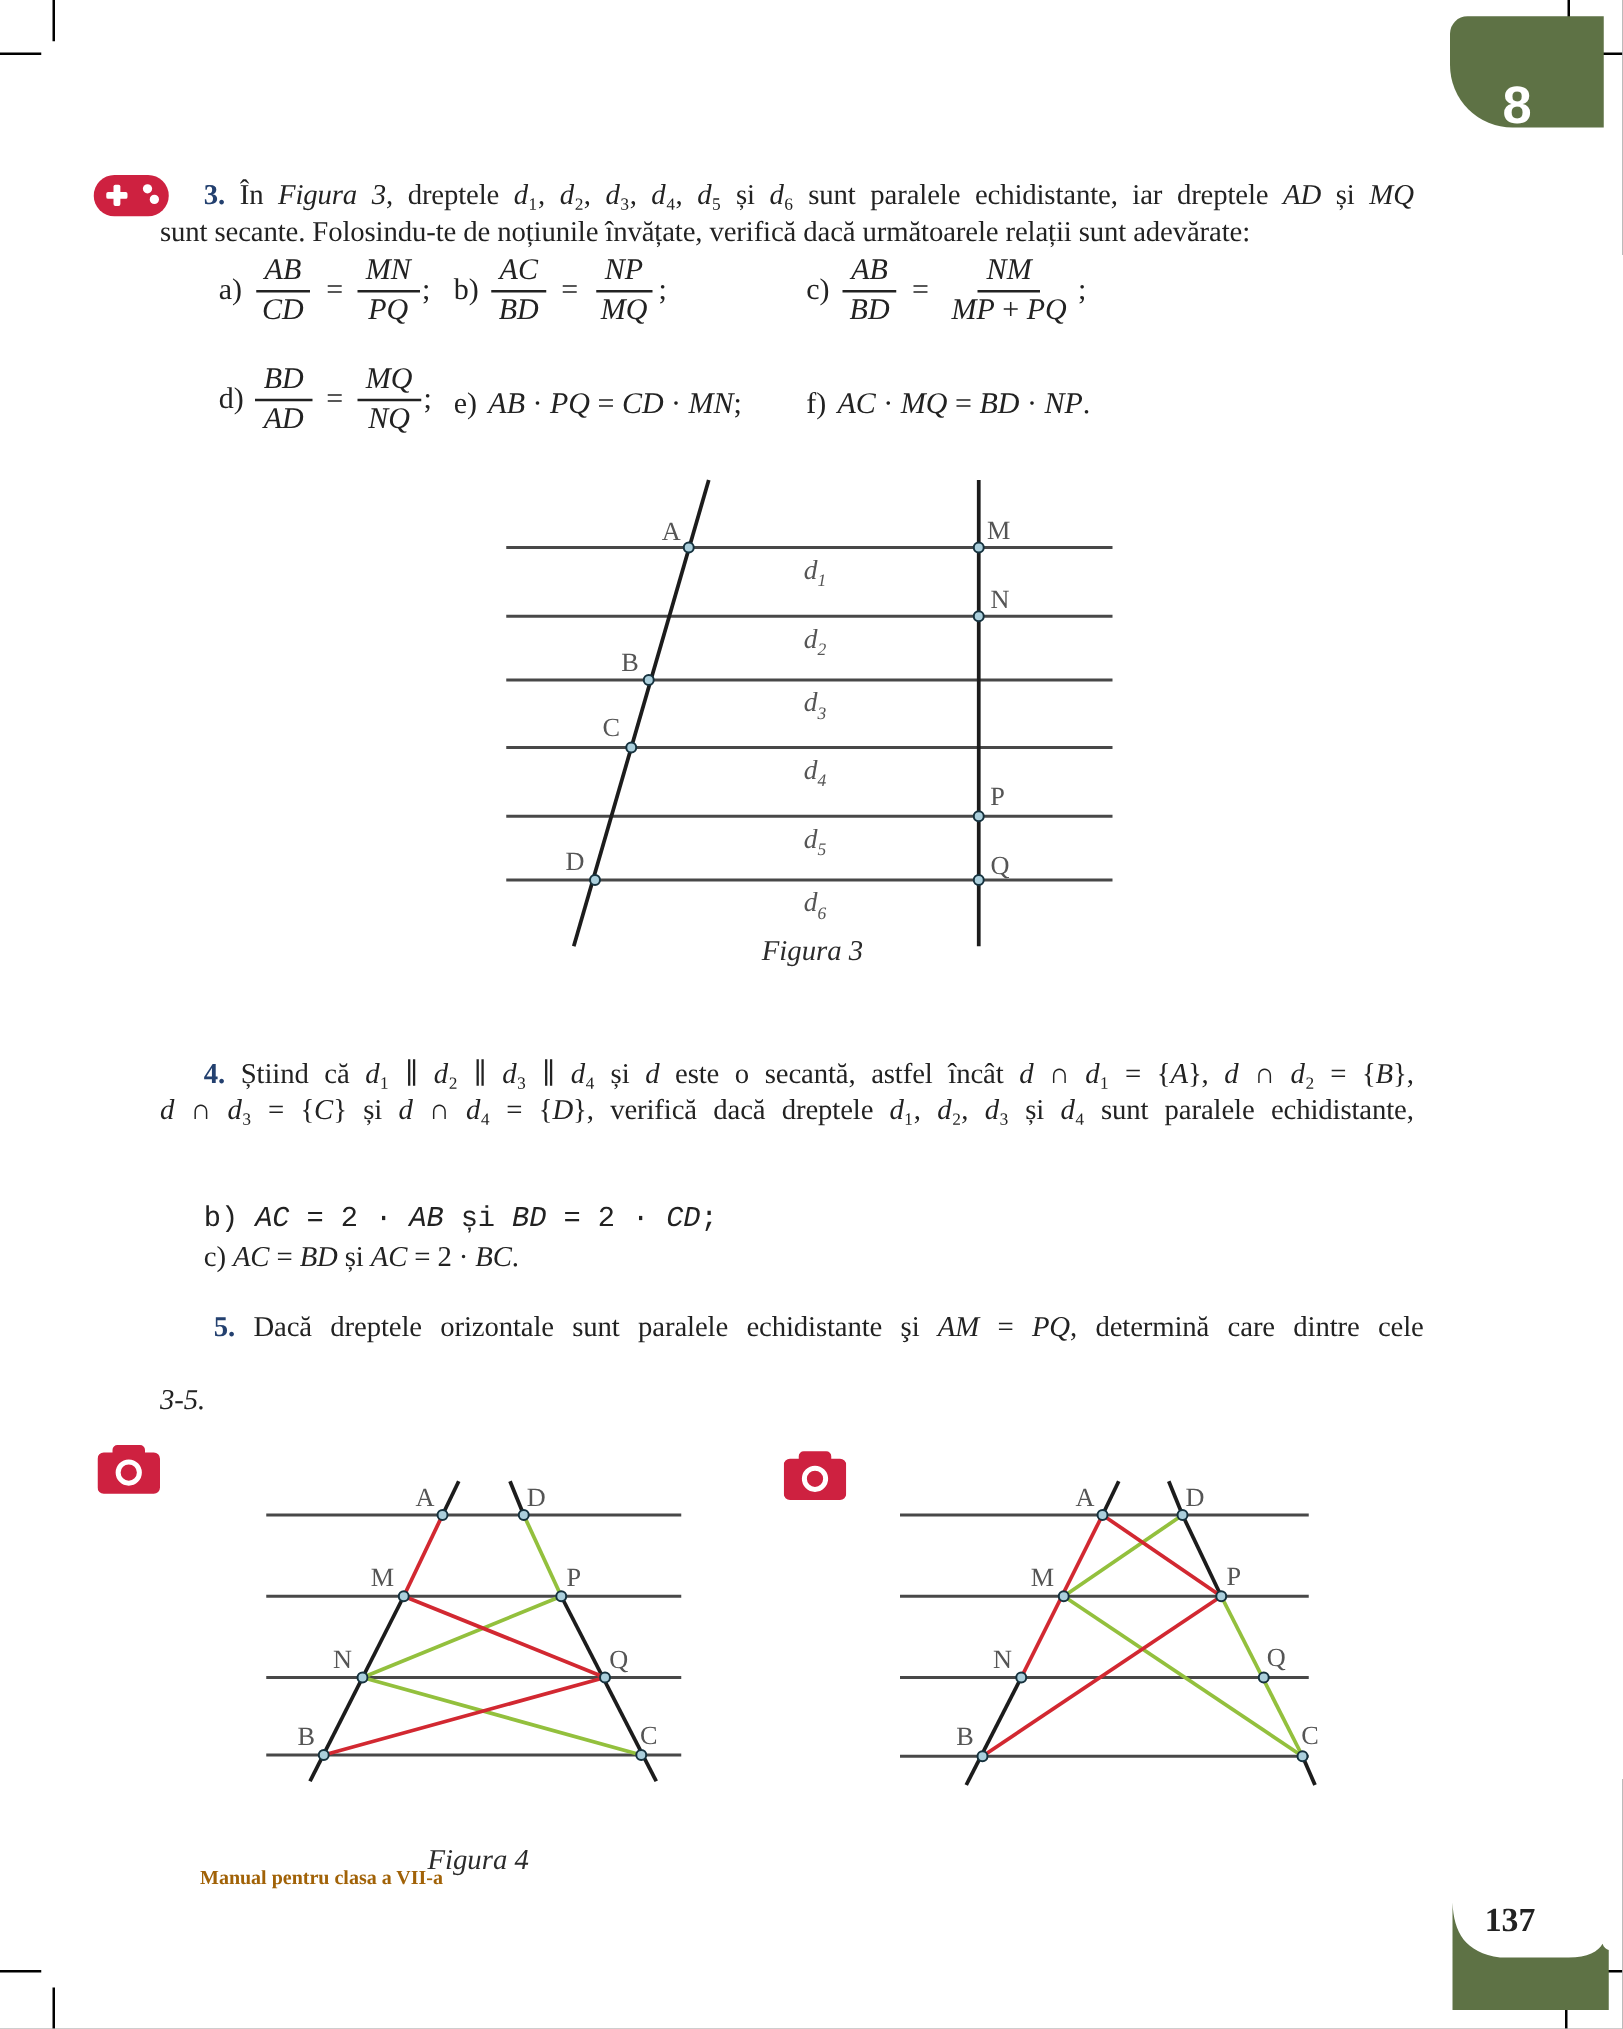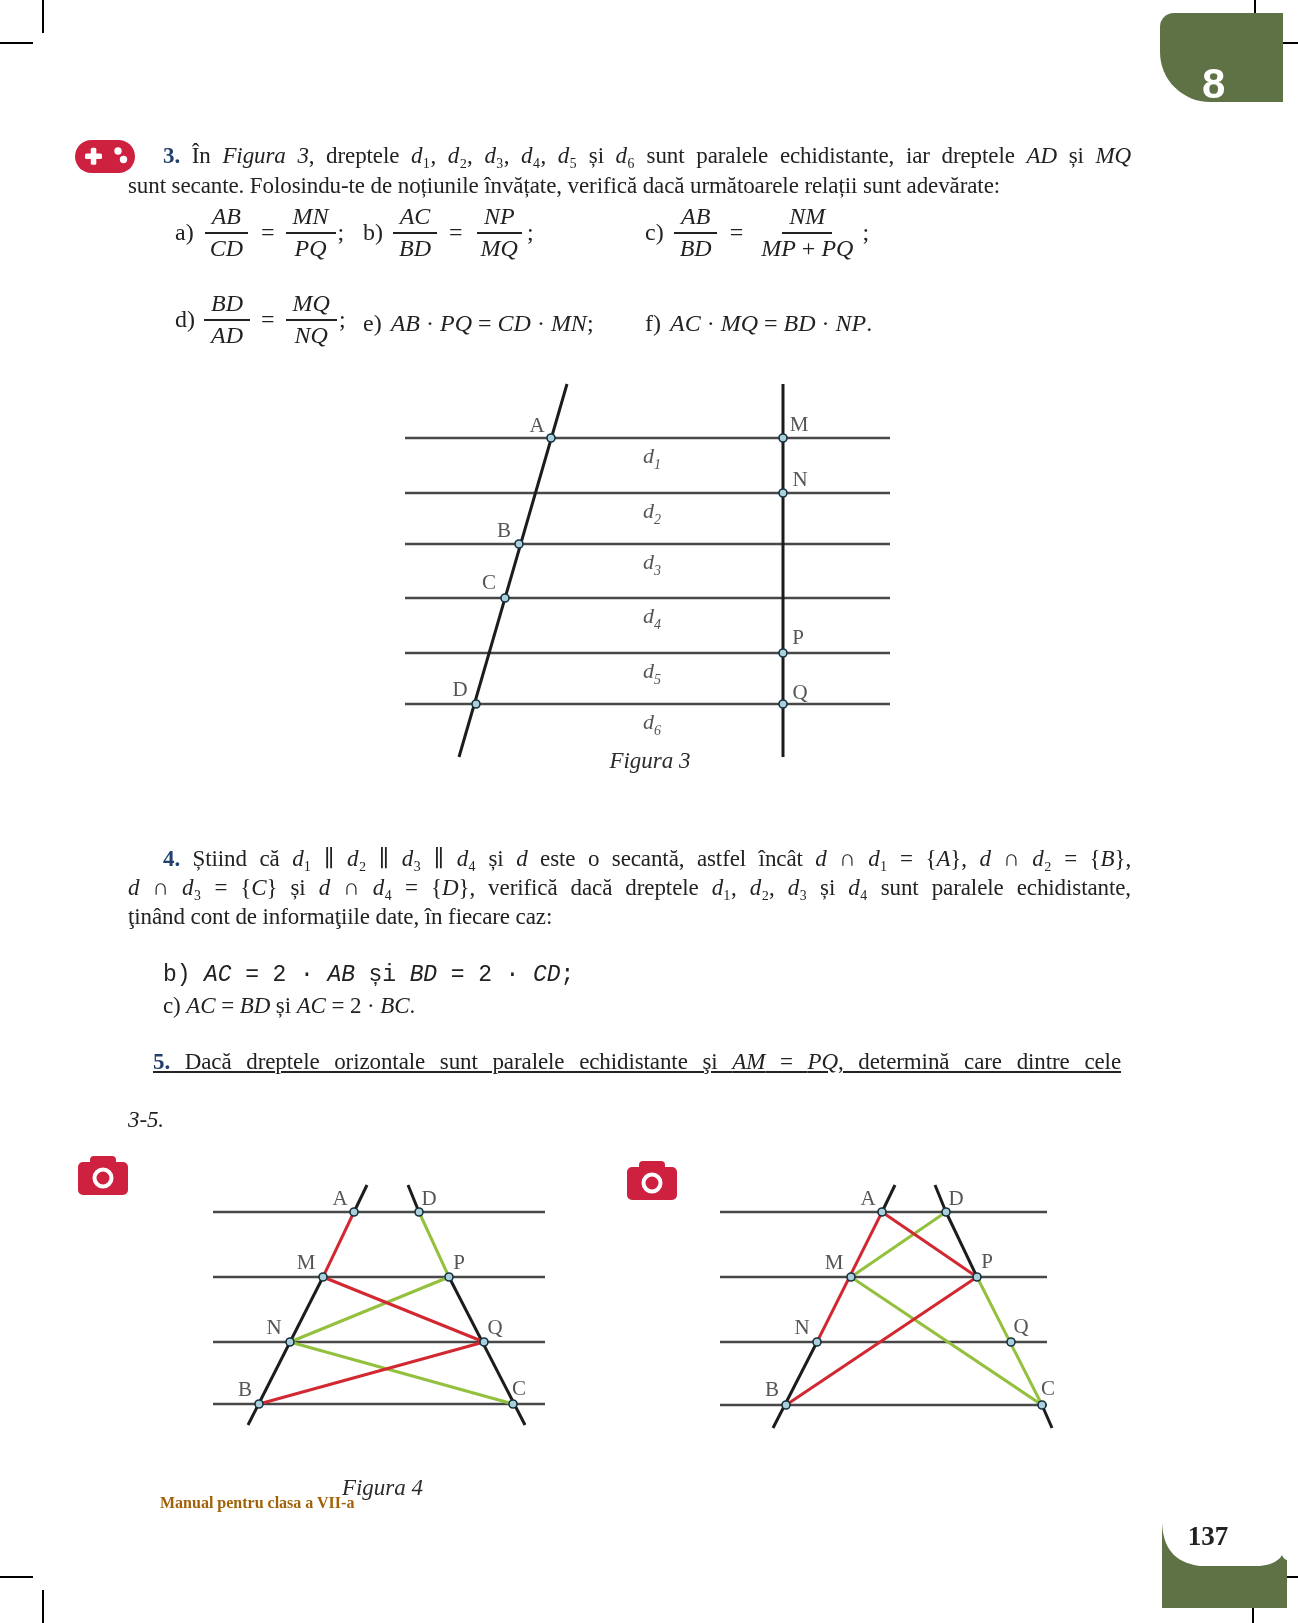--- a/index.html
+++ b/index.html
@@ -162,25 +162,24 @@
       <text x="410" y="113" class="plab">N</text>
       <circle cx="393" cy="280" r="4" class="node"></circle>
       <text x="408" y="271" class="plab">P</text>
       <circle cx="393" cy="331" r="4" class="node"></circle>
       <text x="410" y="326" class="plab">Q</text>
     </svg>
   <div class="figcap" style="left:395px;top:748px;width:510px;">Figura 3</div>
 
   <div class="tline just" style="left:163px;top:845px;width:968px;"><span class="pnum">4.</span><span> Știind că </span><span class="mi">d</span><span>₁ ∥ </span><span class="mi">d</span><span>₂ ∥ </span><span class="mi">d</span><span>₃ ∥ </span><span class="mi">d</span><span>₄ și </span><span class="mi">d</span><span> este o secantă, astfel încât </span><span class="mi">d</span><span> ∩ </span><span class="mi">d</span><span>₁ = {</span><span class="mi">A</span><span>}, </span><span class="mi">d</span><span> ∩ </span><span class="mi">d</span><span>₂ = {</span><span class="mi">B</span><span>},</span></div>
   <div class="tline just" style="left:128px;top:874px;width:1003px;"><span class="mi">d</span><span> ∩ </span><span class="mi">d</span><span>₃ = {</span><span class="mi">C</span><span>} și </span><span class="mi">d</span><span> ∩ </span><span class="mi">d</span><span>₄ = {</span><span class="mi">D</span><span>}, verifică dacă dreptele </span><span class="mi">d</span><span>₁, </span><span class="mi">d</span><span>₂, </span><span class="mi">d</span><span>₃ și </span><span class="mi">d</span><span>₄ sunt paralele echidistante,</span></div>
-  <div class="tline" style="left:128px;top:903px;"><span>ţinând cont de informaţiile date, în fiecare caz:</span></div>
   <div class="tline" style="left:163px;top:961px;font-family:Liberation Mono, monospace;"><span>b) </span><span class="mi">AC</span><span> = 2 · </span><span class="mi">AB</span><span> și </span><span class="mi">BD</span><span> = 2 · </span><span class="mi">CD</span><span>;</span></div>
   <div class="tline" style="left:163px;top:992px;"><span>c) </span><span class="mi">AC</span><span> = </span><span class="mi">BD</span><span> și </span><span class="mi">AC</span><span> = 2 · </span><span class="mi">BC</span><span>.</span></div>
 
-  <div class="tline just" style="left:153px;top:1048px;width:968px;text-decoration:underline;"><span class="pnum">5.</span><span> Dacă dreptele orizontale sunt paralele echidistante şi </span><span class="mi">AM</span><span> = </span><span class="mi">PQ</span><span>, determină care dintre cele</span></div>
+  <div class="tline just" style="left:171px;top:1048px;width:968px;"><span class="pnum">5.</span><span> Dacă dreptele orizontale sunt paralele echidistante şi </span><span class="mi">AM</span><span> = </span><span class="mi">PQ</span><span>, determină care dintre cele</span></div>
   <div class="tline" style="left:128px;top:1106px;"><span class="mi">3-5.</span></div>
 
   <svg class="icon" style="left:78px;top:1150px;" width="50" height="46" viewBox="0 0 50 46">
     <path d="M16,6 h18 a4,4 0 0 1 4,4 v2 h7 a5,5 0 0 1 5,5 v23 a5,5 0 0 1 -5,5 H5 a5,5 0 0 1 -5,-5 V17 a5,5 0 0 1 5,-5 h7 v-2 a4,4 0 0 1 4,-4 z" fill="#ce2140"></path>
     <circle cx="25" cy="28" r="8.5" fill="none" stroke="#fff" stroke-width="4"></circle>
   </svg>
   <svg class="icon" style="left:627px;top:1155px;" width="50" height="46" viewBox="0 0 50 46">
     <path d="M16,6 h18 a4,4 0 0 1 4,4 v2 h7 a5,5 0 0 1 5,5 v23 a5,5 0 0 1 -5,5 H5 a5,5 0 0 1 -5,-5 V17 a5,5 0 0 1 5,-5 h7 v-2 a4,4 0 0 1 4,-4 z" fill="#ce2140"></path>
     <circle cx="25" cy="28" r="8.5" fill="none" stroke="#fff" stroke-width="4"></circle>
   </svg>

